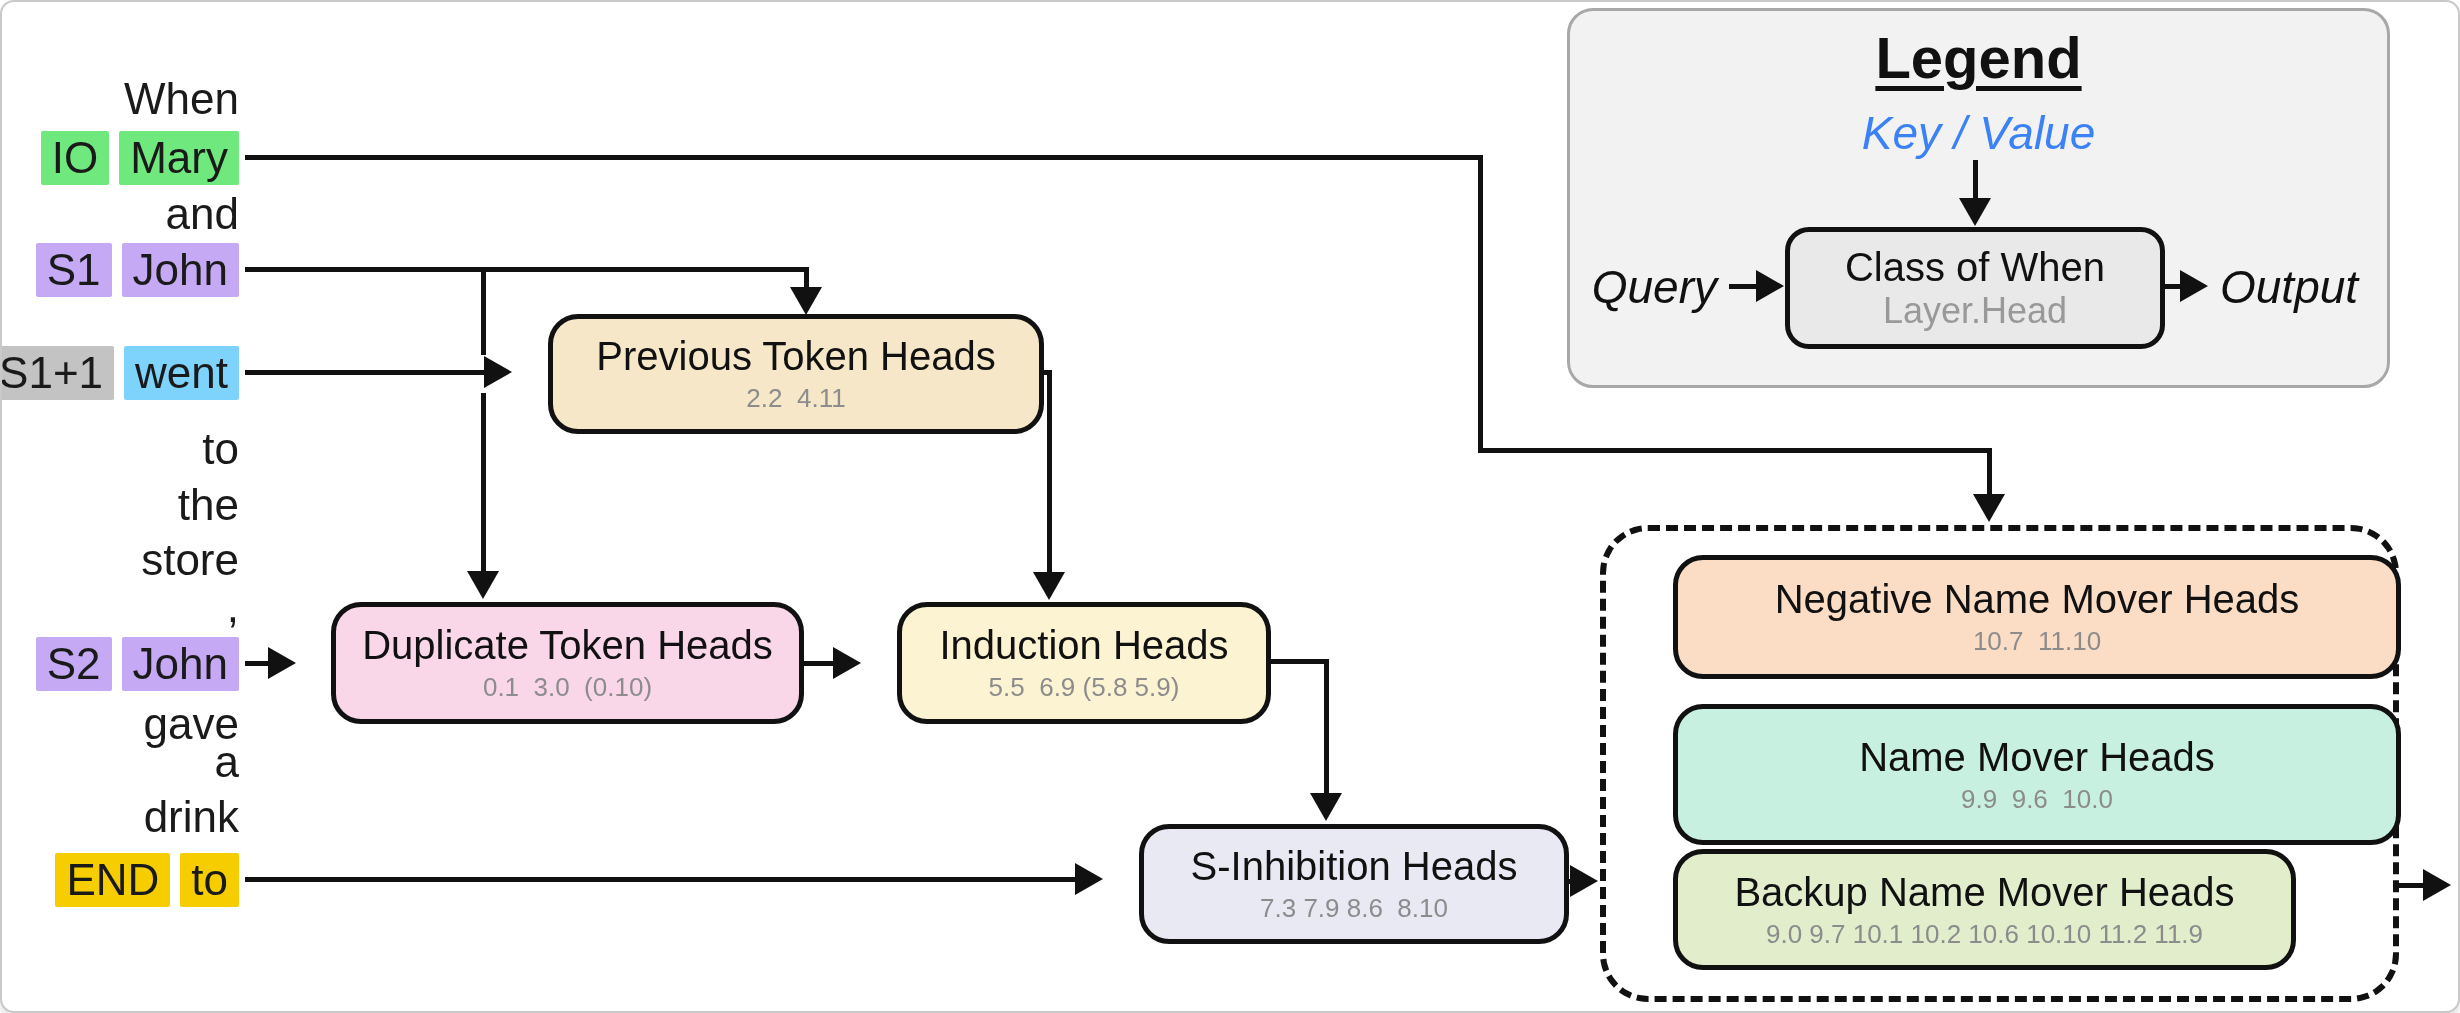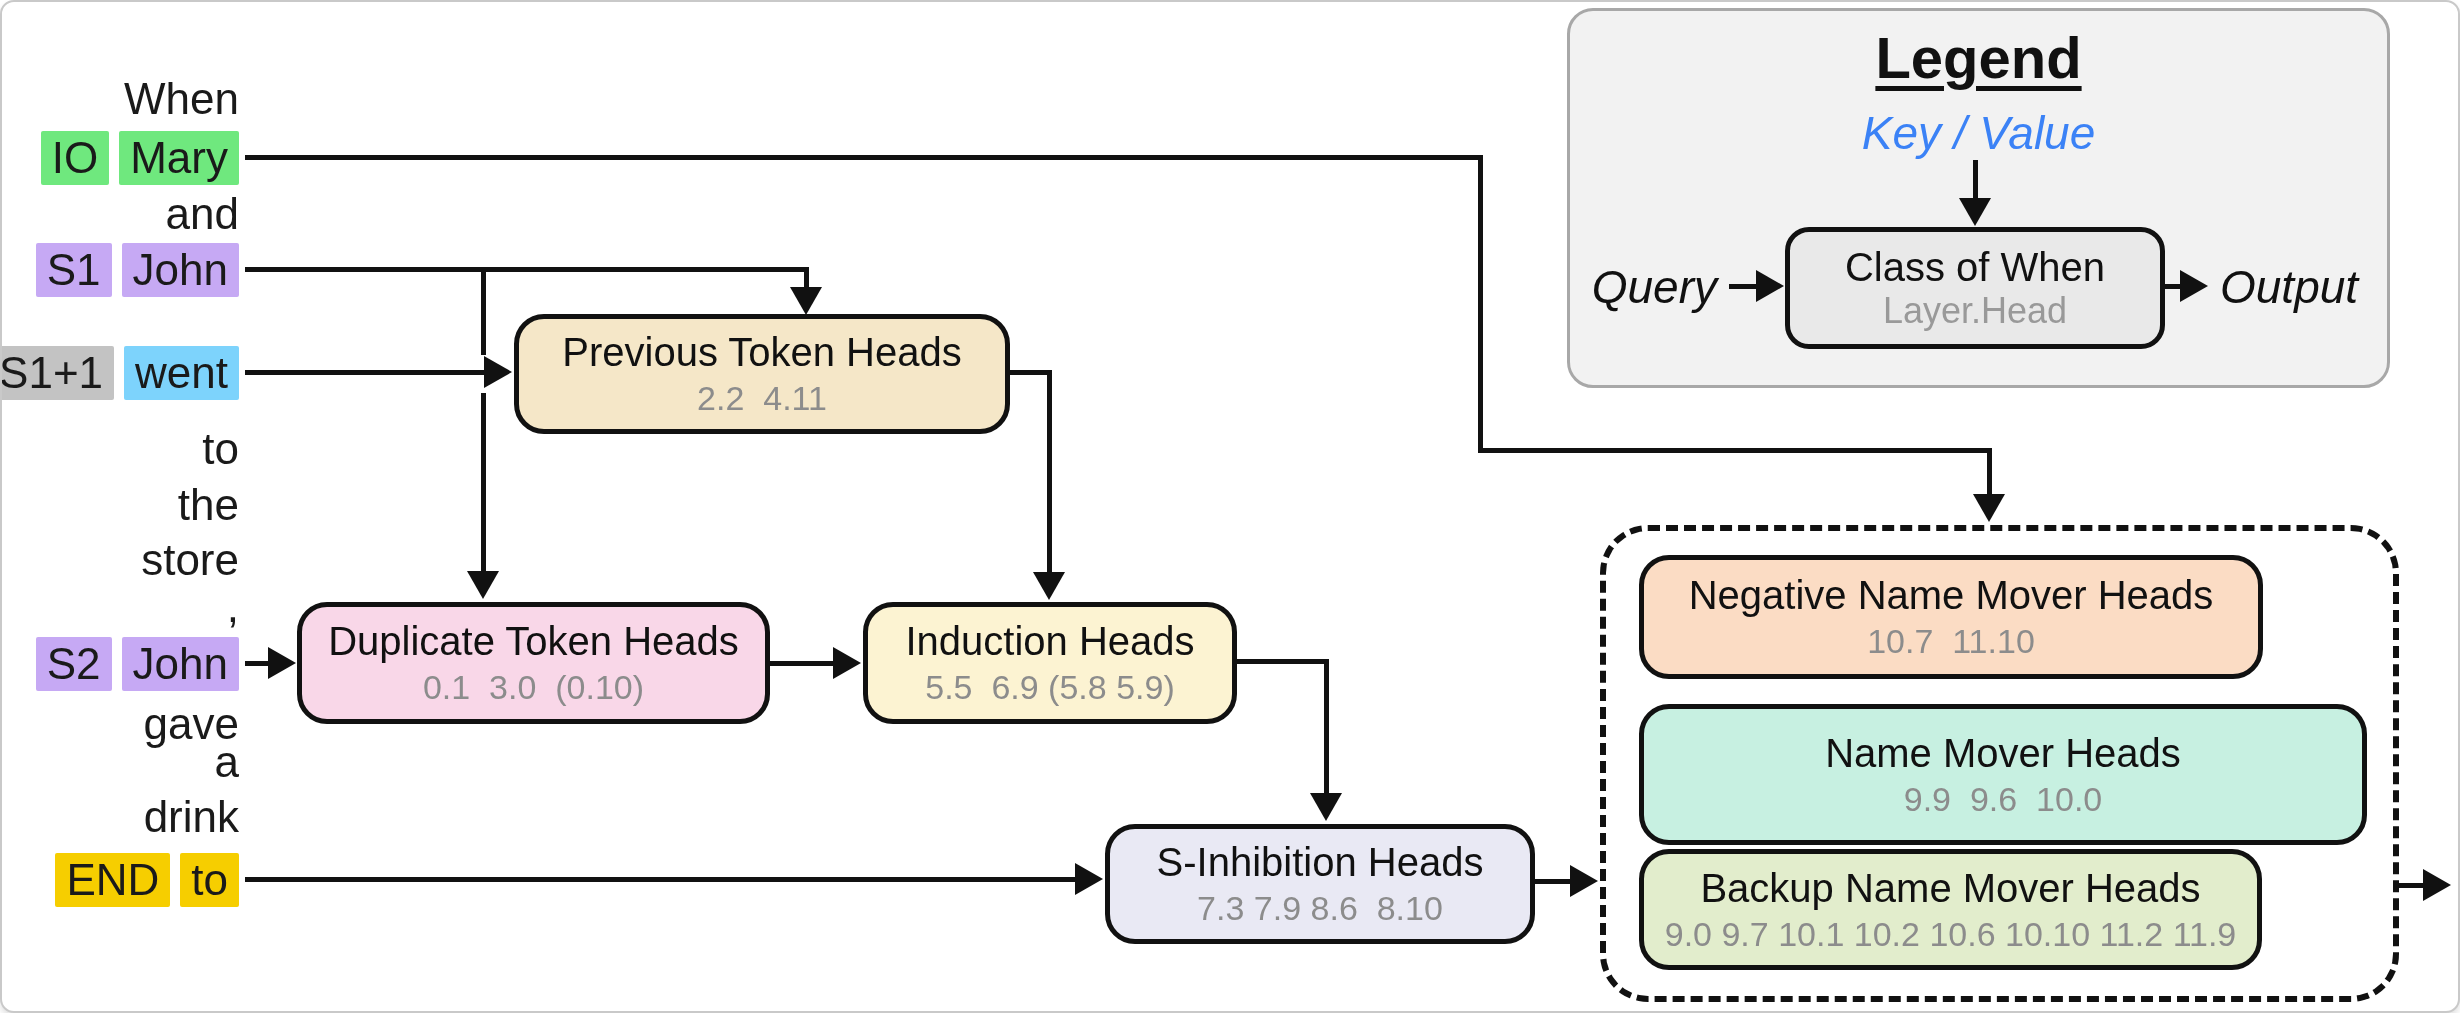--- a/index.html
+++ b/index.html
@@ -8,23 +8,23 @@
           border:2px solid #c9c9c9;border-radius:14px;box-sizing:border-box;
           overflow:hidden;box-shadow:0 4px 6px rgba(0,0,0,.12);}
   
   .tok-row{position:absolute;left:0;width:237px;height:54px;display:flex;
            justify-content:flex-end;align-items:center;gap:10px;font-size:44px;color:#1a1a1a;}
   .chip{padding:1px 11px;border-radius:2px;line-height:52px;white-space:pre;}
   .tag{font-weight:400;}
   .plain{white-space:pre;}
   
   .hbox{position:absolute;border:5px solid #111;border-radius:30px;box-sizing:border-box;
-        display:flex;flex-direction:column;justify-content:center;align-items:center;gap:4px;}
+        display:flex;flex-direction:column;justify-content:center;align-items:center;gap:4px;margin-left:34px;}
   .hbox .title{font-size:40px;color:#111;white-space:pre;}
-  .hbox .heads{font-size:34px;color:#8c8c8c;white-space:pre;text-align:center;}
+  .hbox .heads{font-size:26px;color:#8c8c8c;white-space:pre;text-align:center;}
   .dashed-group{position:absolute;border:6px dashed #111;border-radius:48px;box-sizing:border-box;background:transparent;}
   
   .hl{position:absolute;height:5px;background:#111;}
   .vl{position:absolute;width:5px;background:#111;}
   .ah-d{position:absolute;width:0;height:0;border-left:16px solid transparent;
         border-right:16px solid transparent;border-top:28px solid #111;}
   .ah-r{position:absolute;width:0;height:0;border-top:16px solid transparent;
         border-bottom:16px solid transparent;border-left:28px solid #111;}
   
   .legend-panel{position:absolute;left:1565px;top:6px;width:823px;height:380px;
@@ -149,21 +149,21 @@
     <div class="heads">5.5  6.9 (5.8 5.9)</div>
   </div>
 
   <div class="hbox" style="left: 1103px; top: 822px; width: 430px; height: 120px; background-color: rgb(233, 233, 244);">
     <div class="title">S-Inhibition Heads</div>
     <div class="heads">7.3 7.9 8.6  8.10</div>
   </div>
 
   <div class="dashed-group" style="left:1598px;top:523px;width:799px;height:477px"></div>
 
-  <div class="hbox" style="left: 1637px; top: 553px; width: 624px; height: 124px; background-color: rgb(251, 220, 196);">
+  <div class="hbox" style="left: 1637px; top: 553px; width: 728px; height: 124px; background-color: rgb(251, 220, 196);">
     <div class="title">Negative Name Mover Heads</div>
     <div class="heads">10.7  11.10</div>
   </div>
 
   <div class="hbox" style="left: 1637px; top: 702px; width: 728px; height: 141px; background-color: rgb(199, 240, 225);">
     <div class="title">Name Mover Heads</div>
     <div class="heads">9.9  9.6  10.0</div>
   </div>
 
   <div class="hbox" style="left: 1637px; top: 847px; width: 623px; height: 121px; background-color: rgb(226, 237, 204);">

